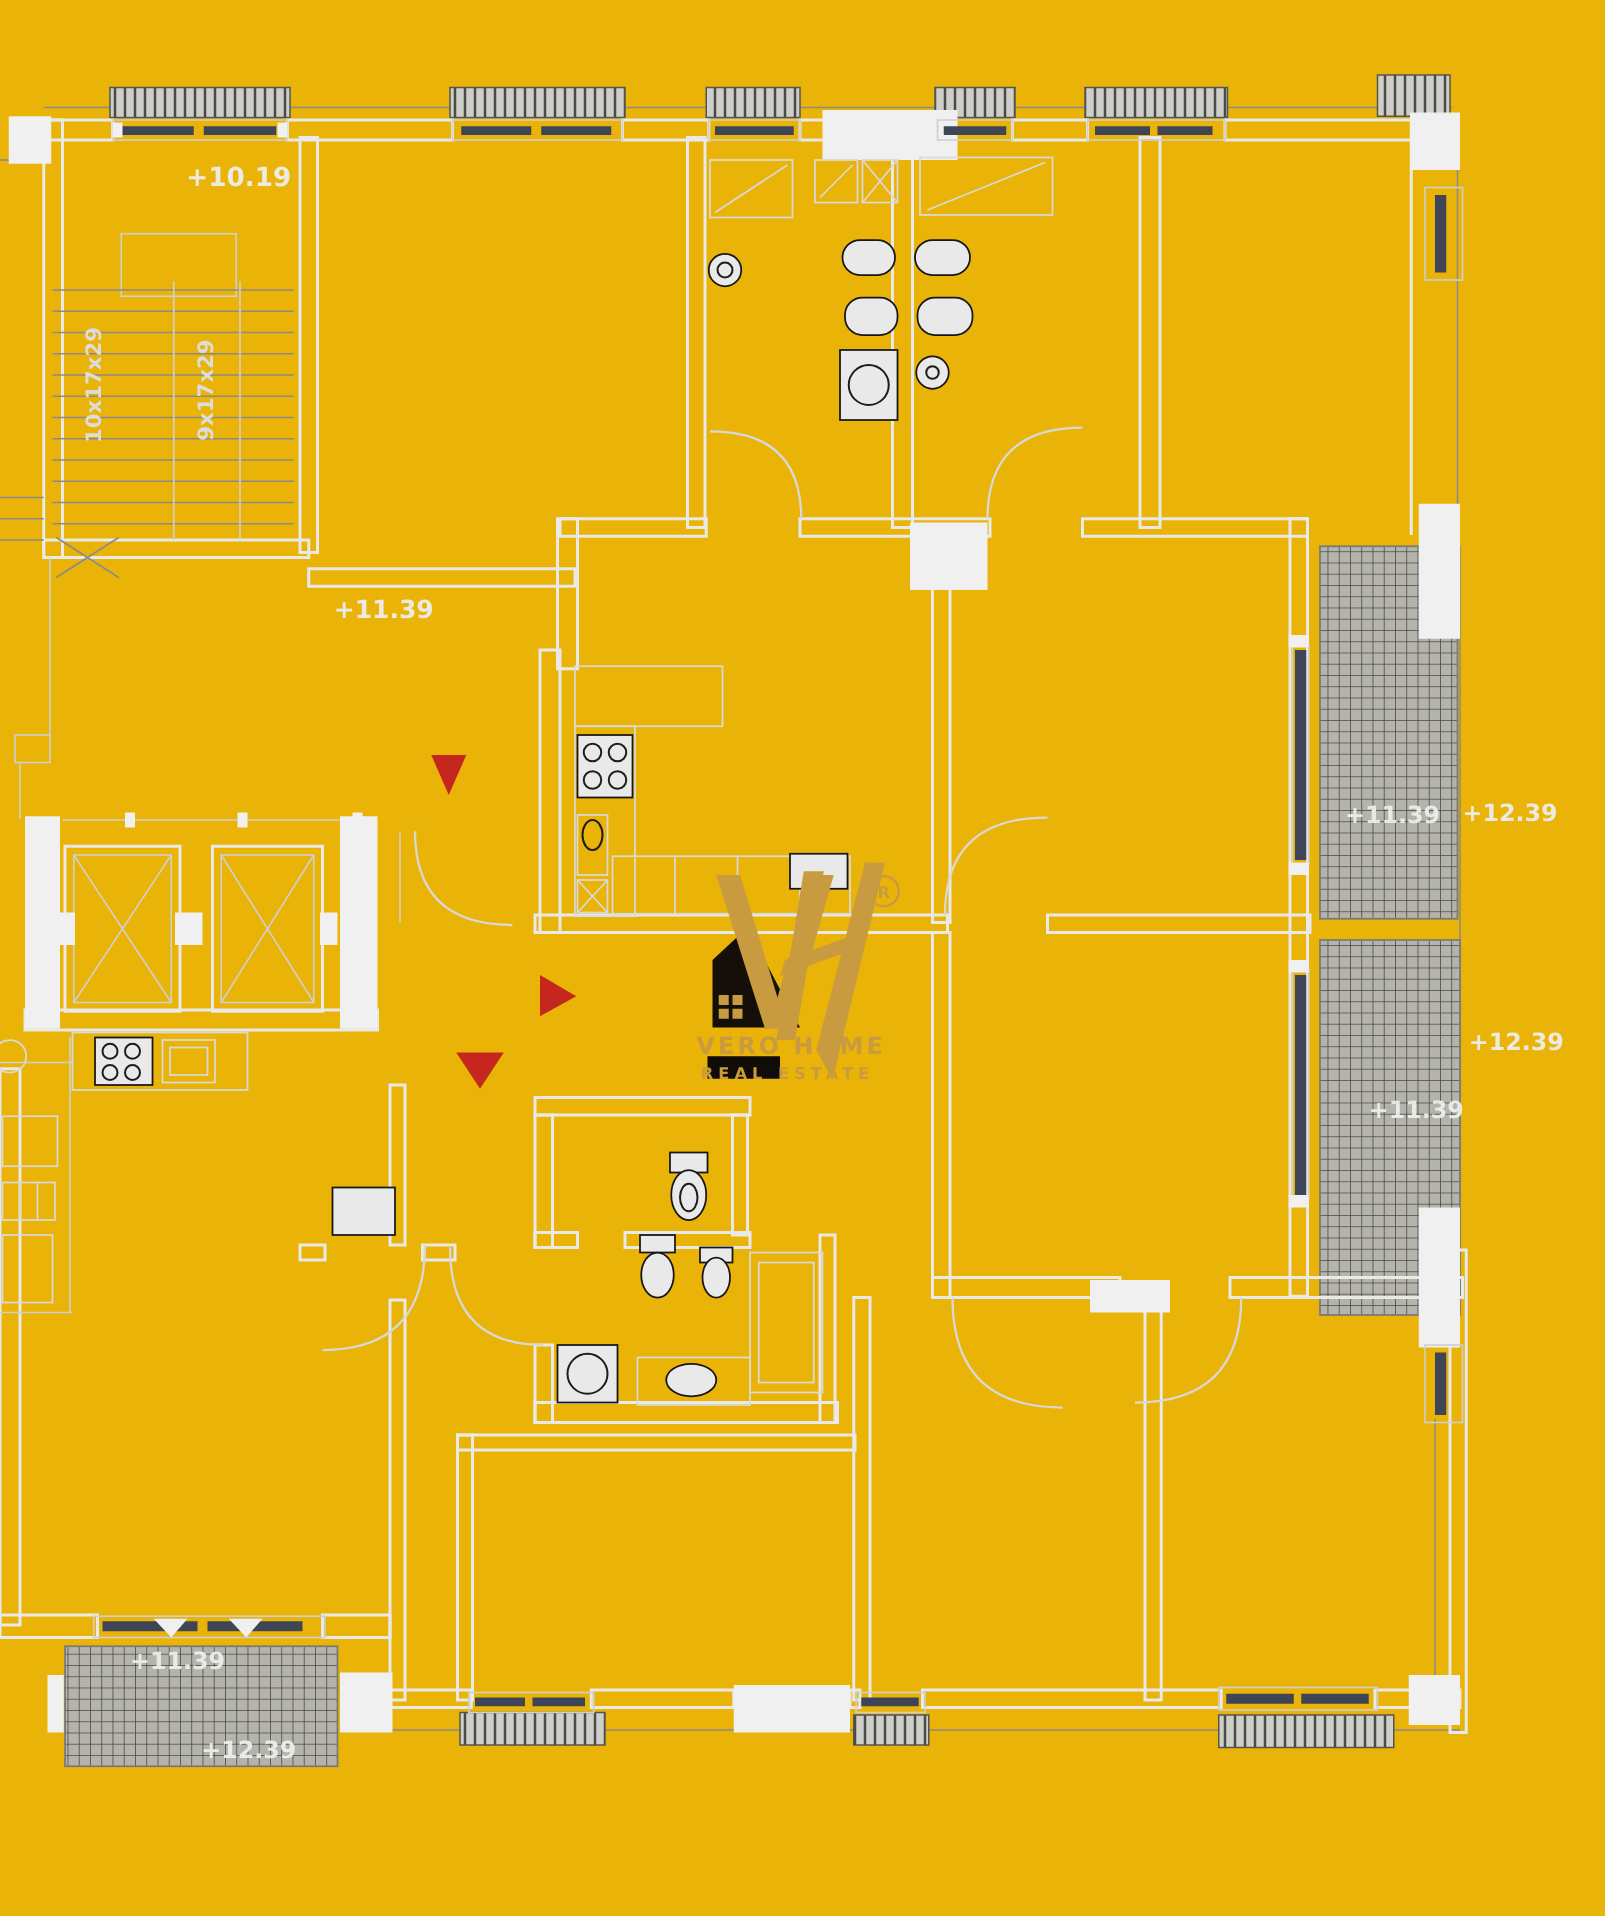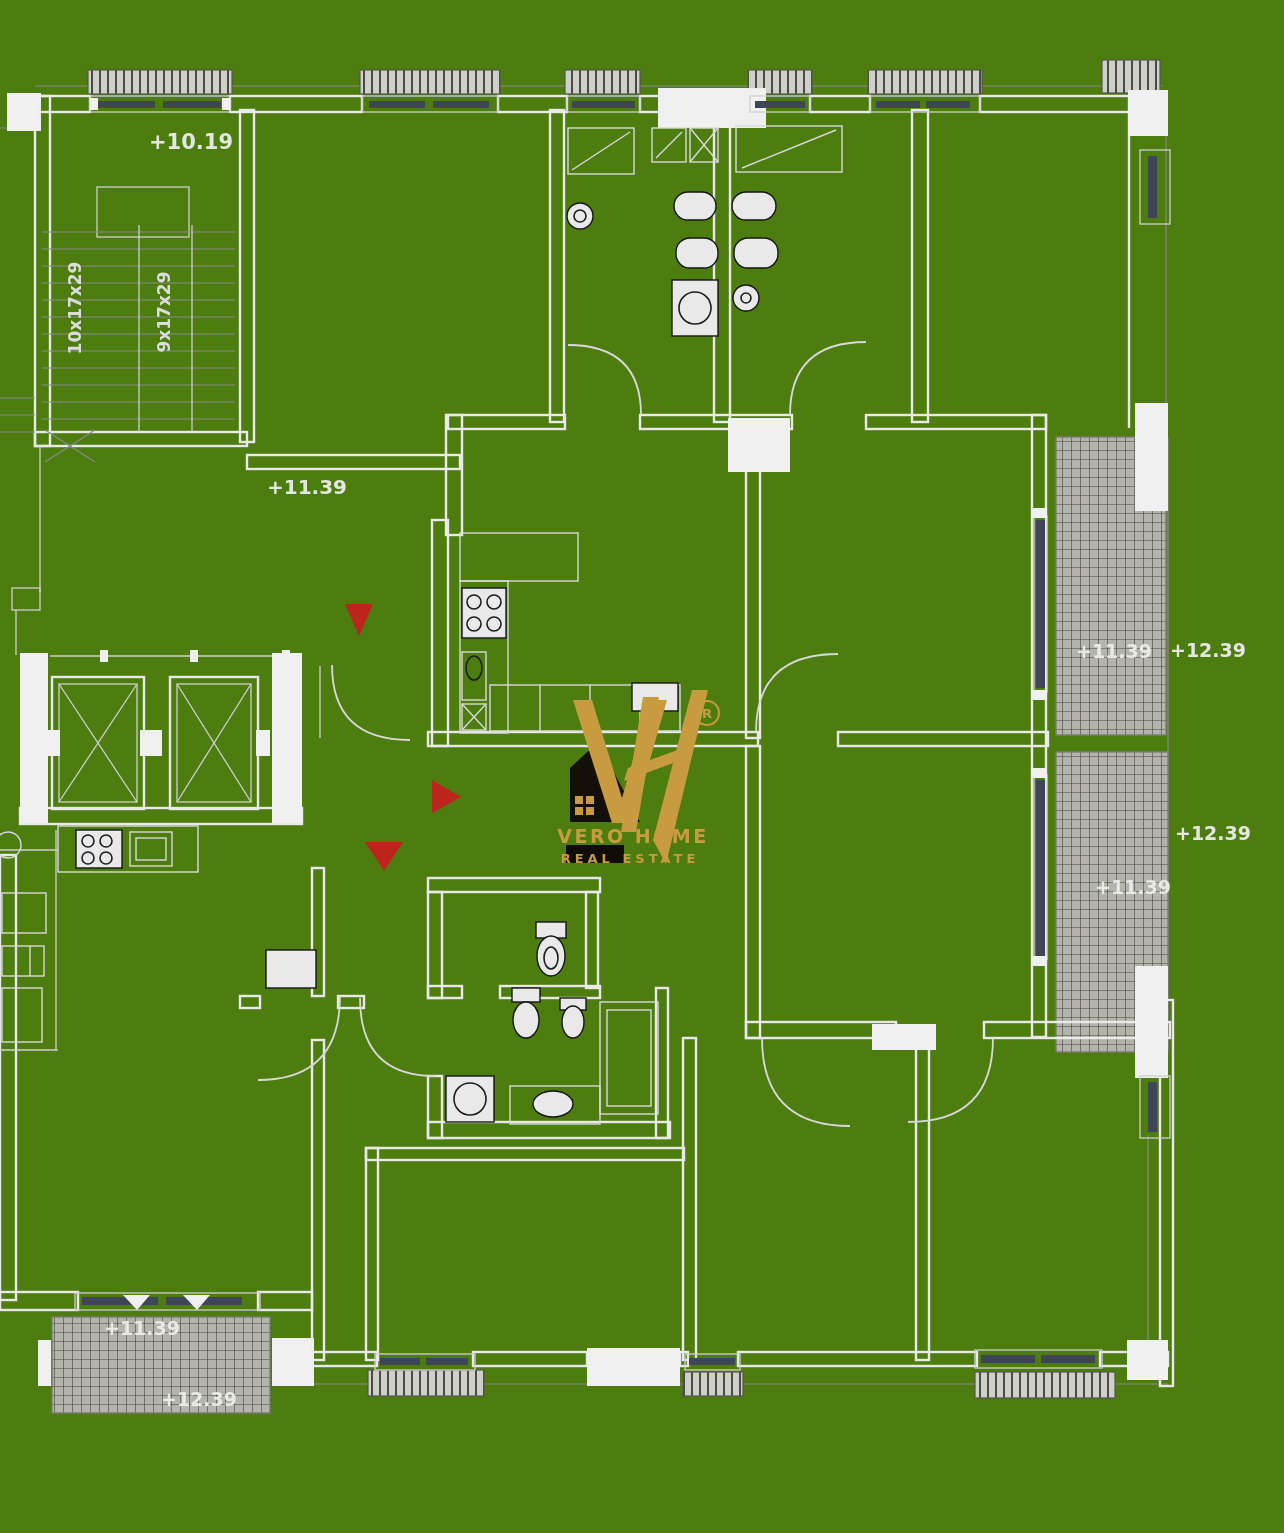--- a/index.html
+++ b/index.html
@@ -1,16 +1,16 @@
 <!DOCTYPE html>
 <html><head>
 <meta charset="utf-8">
 <style>
   html,body{margin:0;padding:0;background:#000;}
-  .stage{position:relative;width:1284px;height:1533px;background:#4d7c0f;overflow:hidden;}
+  .stage{position:relative;width:1284px;height:1533px;background:#eab308;overflow:hidden;}
   svg{position:absolute;left:0;top:0;}
   text{font-family:"DejaVu Sans",sans-serif;}
   .w  {fill:none;stroke:#e9e9e9;stroke-width:2.4;}
   .wt {fill:none;stroke:#cfcfcf;stroke-width:1.3;}
   .gl {fill:none;stroke:#8a8a8a;stroke-width:1.2;}
   .fx {fill:none;stroke:#d9d9d9;stroke-width:1.4;}
   .fw {fill:#e9e9e9;stroke:#161616;stroke-width:1.4;}
   .fd {fill:none;stroke:#1d1d1d;stroke-width:1.6;}
   .arc{fill:none;stroke:#d8d8d8;stroke-width:1.8;}
   .cap{fill:#f0f0f0;stroke:none;}

